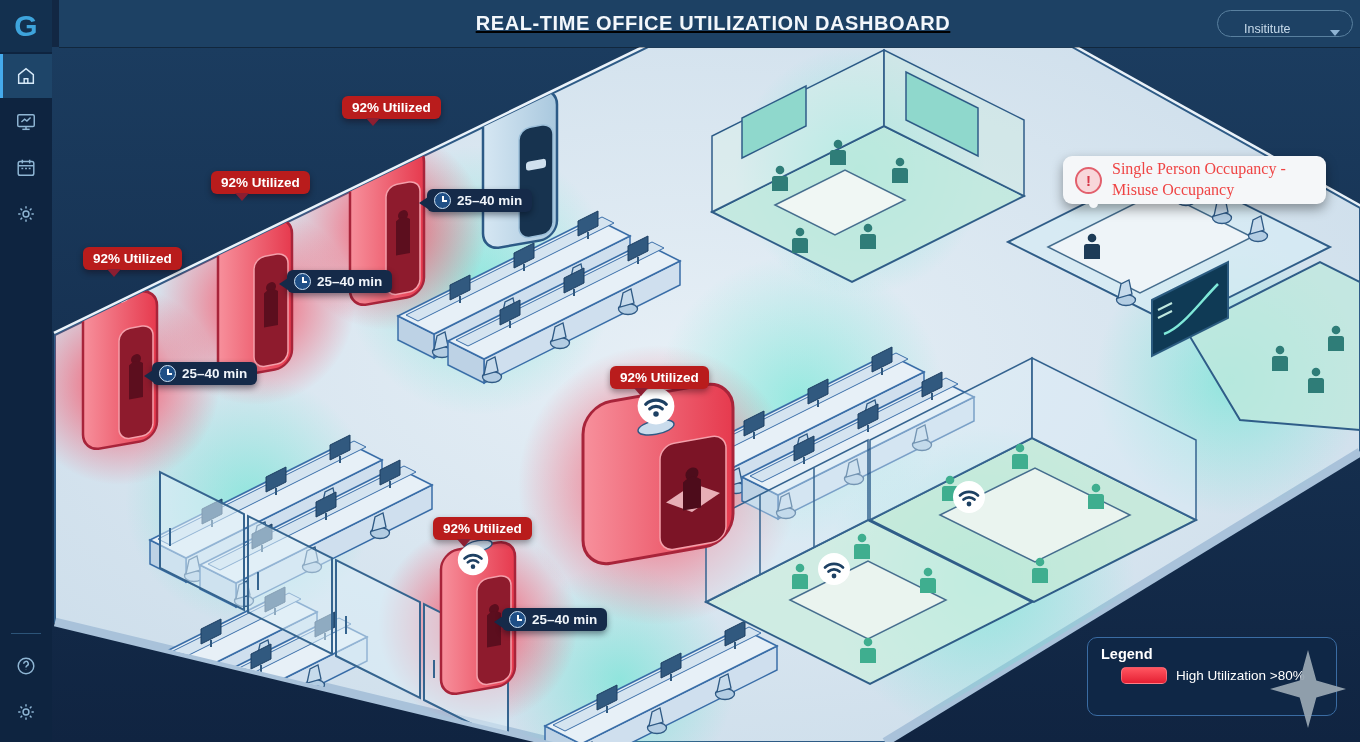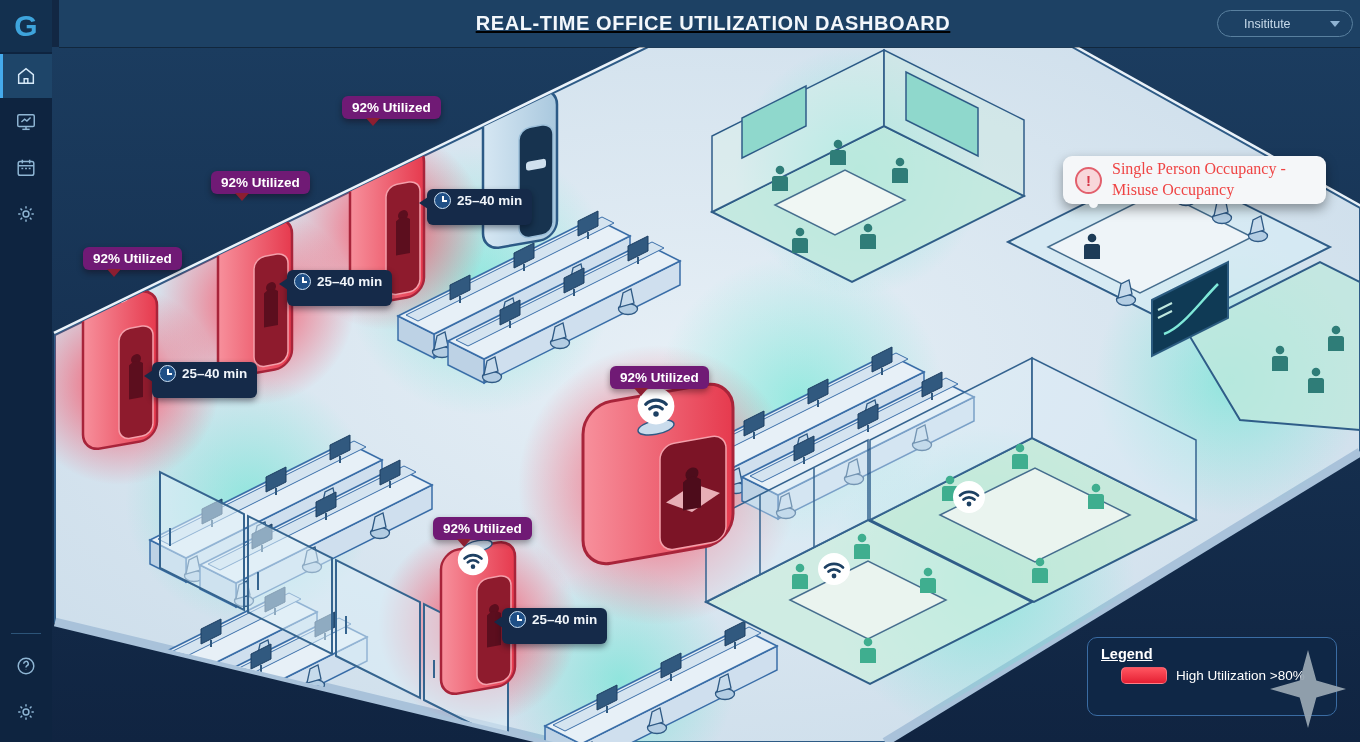--- a/index.html
+++ b/index.html
@@ -14,21 +14,21 @@
   #hdr {
     position:absolute; left:59px; top:0; width:1308px; height:47px;
     background:#1d4164; display:flex; align-items:center; justify-content:center;
     z-index:6; box-shadow:0 1px 0 rgba(0,0,0,.35);text-decoration:underline;
   }
   #hdr .title {
     color:#f3f7fb; font-size:20px; font-weight:700; letter-spacing:.6px;
   }
   #org {
     position:absolute; right:14px; top:10px; height:27px; min-width:136px;
-    border:1px solid #59809f; border-radius:14px; display:flex; align-items:center;
+    border:1px solid #59809f; border-radius:14px; display:flex; align-items:flex-end;
     justify-content:space-between; padding:0 12px 0 26px; cursor:pointer;
   }
   #org .lbl { color:#c8dbeb; font-size:12.5px; }
   #org .caret {
     width:0; height:0; margin-left:14px;
     border-left:5px solid transparent; border-right:5px solid transparent;
     border-top:6px solid #8fb3d3;
   }
   #sb {
     position:absolute; left:0; top:0; width:52px; height:742px;
@@ -48,32 +48,32 @@
     content:""; position:absolute; left:0; top:0; width:3px; height:100%;
     background:#45aaec;
   }
   .nav-item svg { stroke:#8fb6d4; fill:none; stroke-width:1.6; }
   .nav-item.active svg { stroke:#d6e9f8; }
   #sb .spacer { flex:1; }
   #sb .divider { width:30px; height:1px; background:#2c5478; margin:8px auto; }
 
   
   .badge-red {
-    position:absolute; z-index:4; background:#701a75; color:#fff;
+    position:absolute; z-index:4; background:#b91c1c; color:#fff;
     font-size:13.5px; font-weight:700; padding:4px 10px; border-radius:6px;
     white-space:nowrap; box-shadow:0 3px 6px rgba(20,0,10,.4);
   }
   .badge-red::after {
     content:""; position:absolute; left:24px; bottom:-7px;
     border-left:7px solid transparent; border-right:7px solid transparent;
     border-top:8px solid #8c1e31;
   }
   .badge-dark {
     position:absolute; z-index:4; background:#152a49; color:#f0f5fa;
-    font-size:13.5px; font-weight:600; padding:3px 10px 16px 7px; border-radius:6px;
+    font-size:13.5px; font-weight:600; padding:3px 10px 3px 7px; border-radius:6px;
     white-space:nowrap; display:flex; align-items:center; gap:6px;
     box-shadow:0 3px 6px rgba(0,10,25,.45);
   }
   .badge-dark::before {
     content:""; position:absolute; left:-8px; top:8px;
     border-top:6px solid transparent; border-bottom:6px solid transparent;
     border-right:9px solid #152a49;
   }
   .clock {
     width:17px; height:17px; border-radius:50%;
@@ -100,21 +100,21 @@
     border:2.5px solid #e2606d; color:#d63848; font-weight:800; font-size:15px;
     display:flex; align-items:center; justify-content:center; flex:0 0 auto;
   }
   #alert .atext { color:#ef4444; font-size:16px; line-height:1.3;font-family:Liberation Serif, serif; }
 
   #legend {
     position:absolute; left:1087px; top:637px; width:250px; height:79px; z-index:5;
     background:#0f2746; border:1.5px solid #3a6ca3; border-radius:10px;
     padding:8px 12px 8px 13px; color:#fff;
   }
-  #legend .ltitle { font-size:14.5px; font-weight:700; margin-bottom:5px;text-decoration:underline; }
+  #legend .ltitle { font-size:14.5px; font-weight:700; margin-bottom:5px; }
   #legend .lrow { display:flex; align-items:center; gap:9px; margin-bottom:5px;padding-left:20px; }
   #legend .lrow .llabel { font-size:13.5px; }
   .swatch { width:46px; height:17px; border-radius:5px; flex:0 0 auto; border:1px solid rgba(255,255,255,.25); }
   .swatch.red { background:linear-gradient(180deg,#ff5560,#e51f33); }
   .swatch.split {
     background:linear-gradient(101deg,#4fe3ae 0 44%, #eaf2f8 44% 50%, #3f86e8 50% 100%);
   }
   #sparkle {
     position:absolute; left:1270px; top:650px; width:76px; height:78px; z-index:6;
     background:#97a4b1; opacity:.95;

